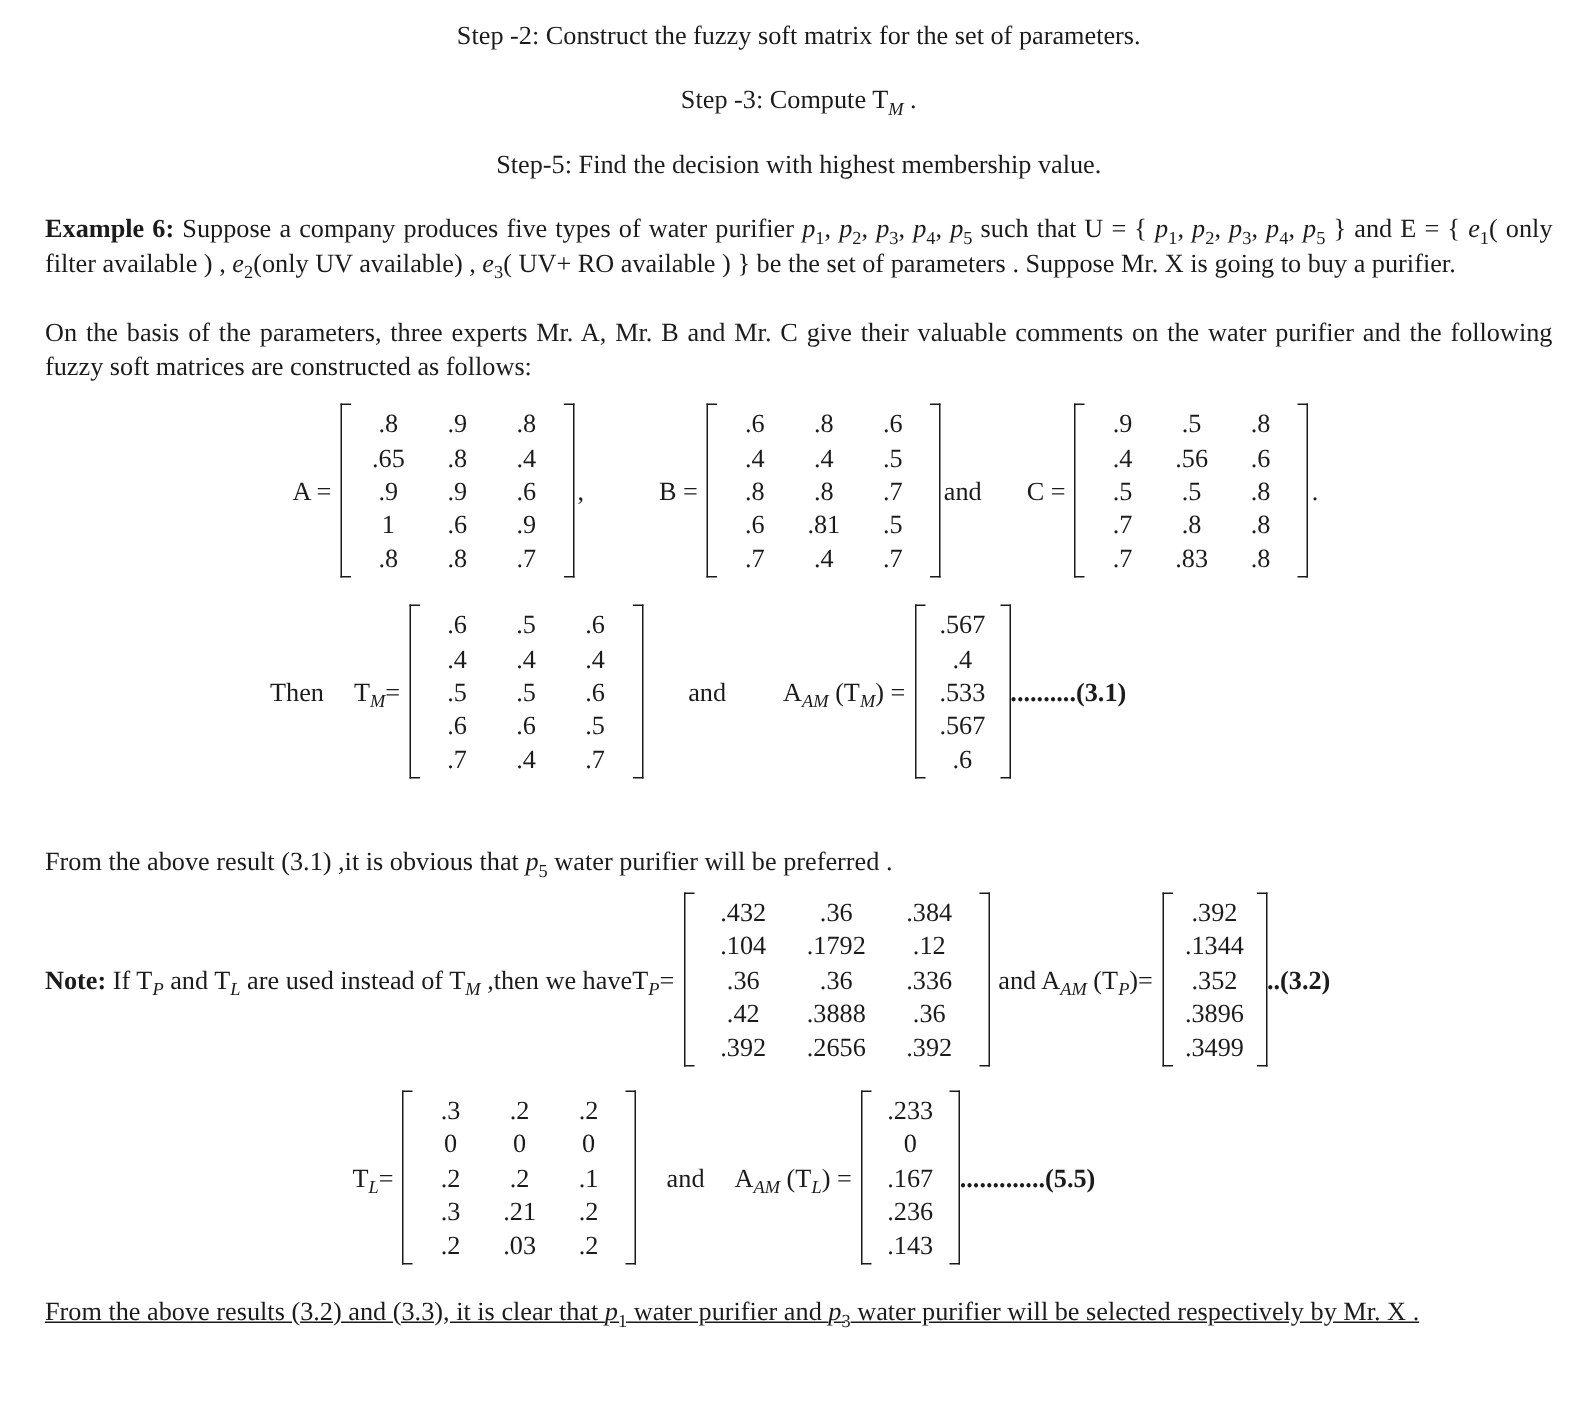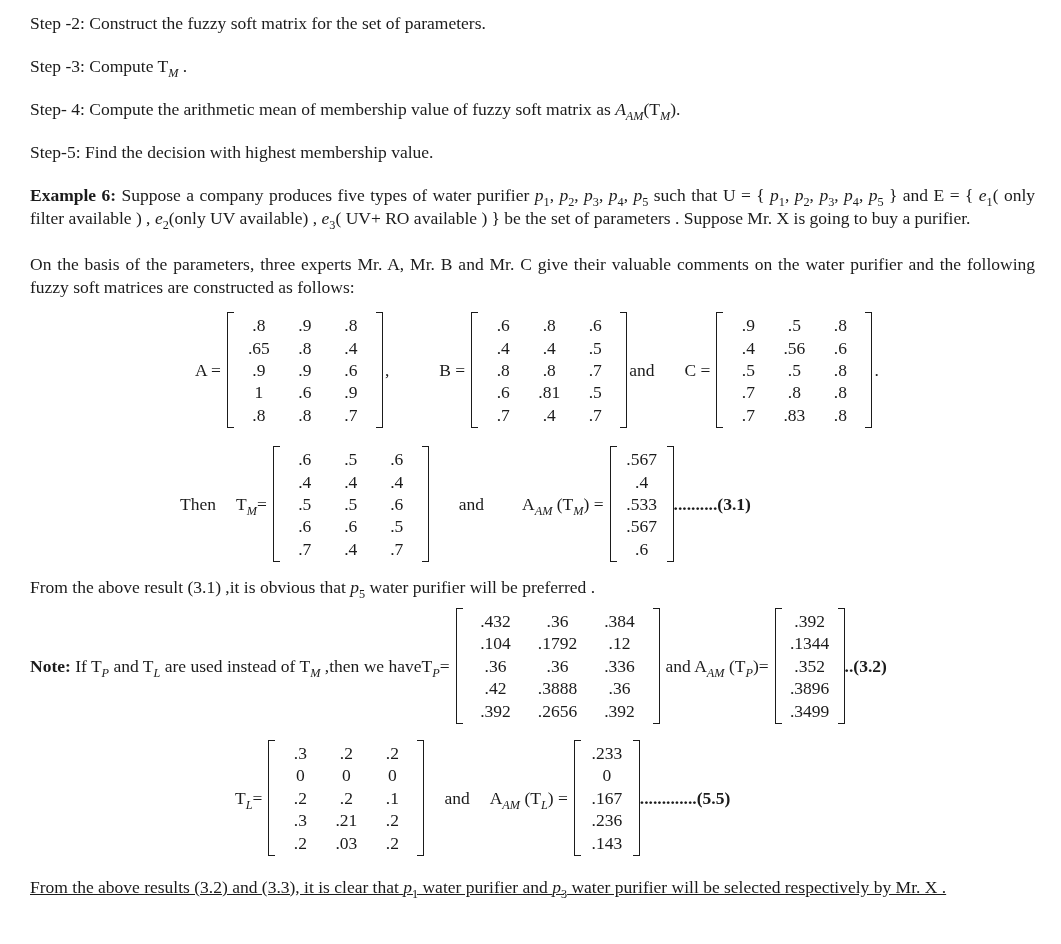--- a/index.html
+++ b/index.html
@@ -8,25 +8,25 @@
     width: 1061px; height: 944px;
     box-sizing: border-box;
     padding: 12px 26px 8px 30px;
     background: #ffffff;
     color: #1b1b1b;
     font-family: "Liberation Serif", "DejaVu Serif", serif;
     font-size: 17.5px;
     overflow: hidden;
   }
   p { margin: 0; }
-  .step { line-height: 22px; margin-bottom: 21px; }
+  .step { line-height: 22px; margin-bottom: 21px; text-align: center; }
   .para { line-height: 23px; text-align: justify; }
   .example { margin-top: 18px; }
   .basis   { margin-top: 23px; }
-  .result31 { margin-top: 14px; text-align: left; }
+  .result31 { margin-top: 44px; text-align: left; }
   .result32 { margin-top: 20px; text-decoration: underline; }
   sub { font-size: 70%; line-height: 0; }
   b { font-weight: bold; }
 
   
   .eqrow { display: flex; align-items: center; line-height: 22px; }
   .row-abc { margin: 13px 0 0 165px; }
   .row-tm  { margin: 18px 0 0 150px; }
   .row-note{ margin: 9px 0 0 0; }
   .row-tl  { margin: 16px 0 0 205px; }
@@ -49,21 +49,20 @@
   .cw46 { --cw: 46px; } .cw48 { --cw: 48px; }
   .cw52 { --cw: 52px; } .cw62 { --cw: 62px; }
 </style>
 </head>
 <body>
 
 <div class="page">
 
   <p class="step">Step -2: Construct the fuzzy soft matrix for the set of parameters.</p>
   <p class="step">Step -3: Compute T<sub><i>M</i></sub> .</p>
-  <p class="step">Step- 4: Compute the arithmetic mean of membership value of fuzzy soft matrix as <i>A</i><sub><i>AM</i></sub>(T<sub><i>M</i></sub>).</p>
   <p class="step">Step-5: Find the decision with highest membership value.</p>
 
   <p class="para example"><b>Example 6:</b> Suppose a company produces five types of water purifier  <i>p</i><sub>1</sub>, <i>p</i><sub>2</sub>, <i>p</i><sub>3</sub>, <i>p</i><sub>4</sub>, <i>p</i><sub>5</sub> such that U = { <i>p</i><sub>1</sub>, <i>p</i><sub>2</sub>, <i>p</i><sub>3</sub>, <i>p</i><sub>4</sub>, <i>p</i><sub>5</sub>  }  and E = { <i>e</i><sub>1</sub>( only filter available ) , <i>e</i><sub>2</sub>(only UV available) , <i>e</i><sub>3</sub>(  UV+ RO available ) } be the set of parameters . Suppose Mr. X  is going to buy a purifier.</p>
 
   <p class="para basis">On the basis of the parameters, three experts Mr. A, Mr. B and Mr. C give their valuable comments on the water purifier and the following fuzzy soft matrices are constructed as follows:</p>
 
   <div class="eqrow row-abc">
     <span class="mlabel">A =</span>
     <span class="matrix cw46">
         <span class="mbracket mleft"></span>

